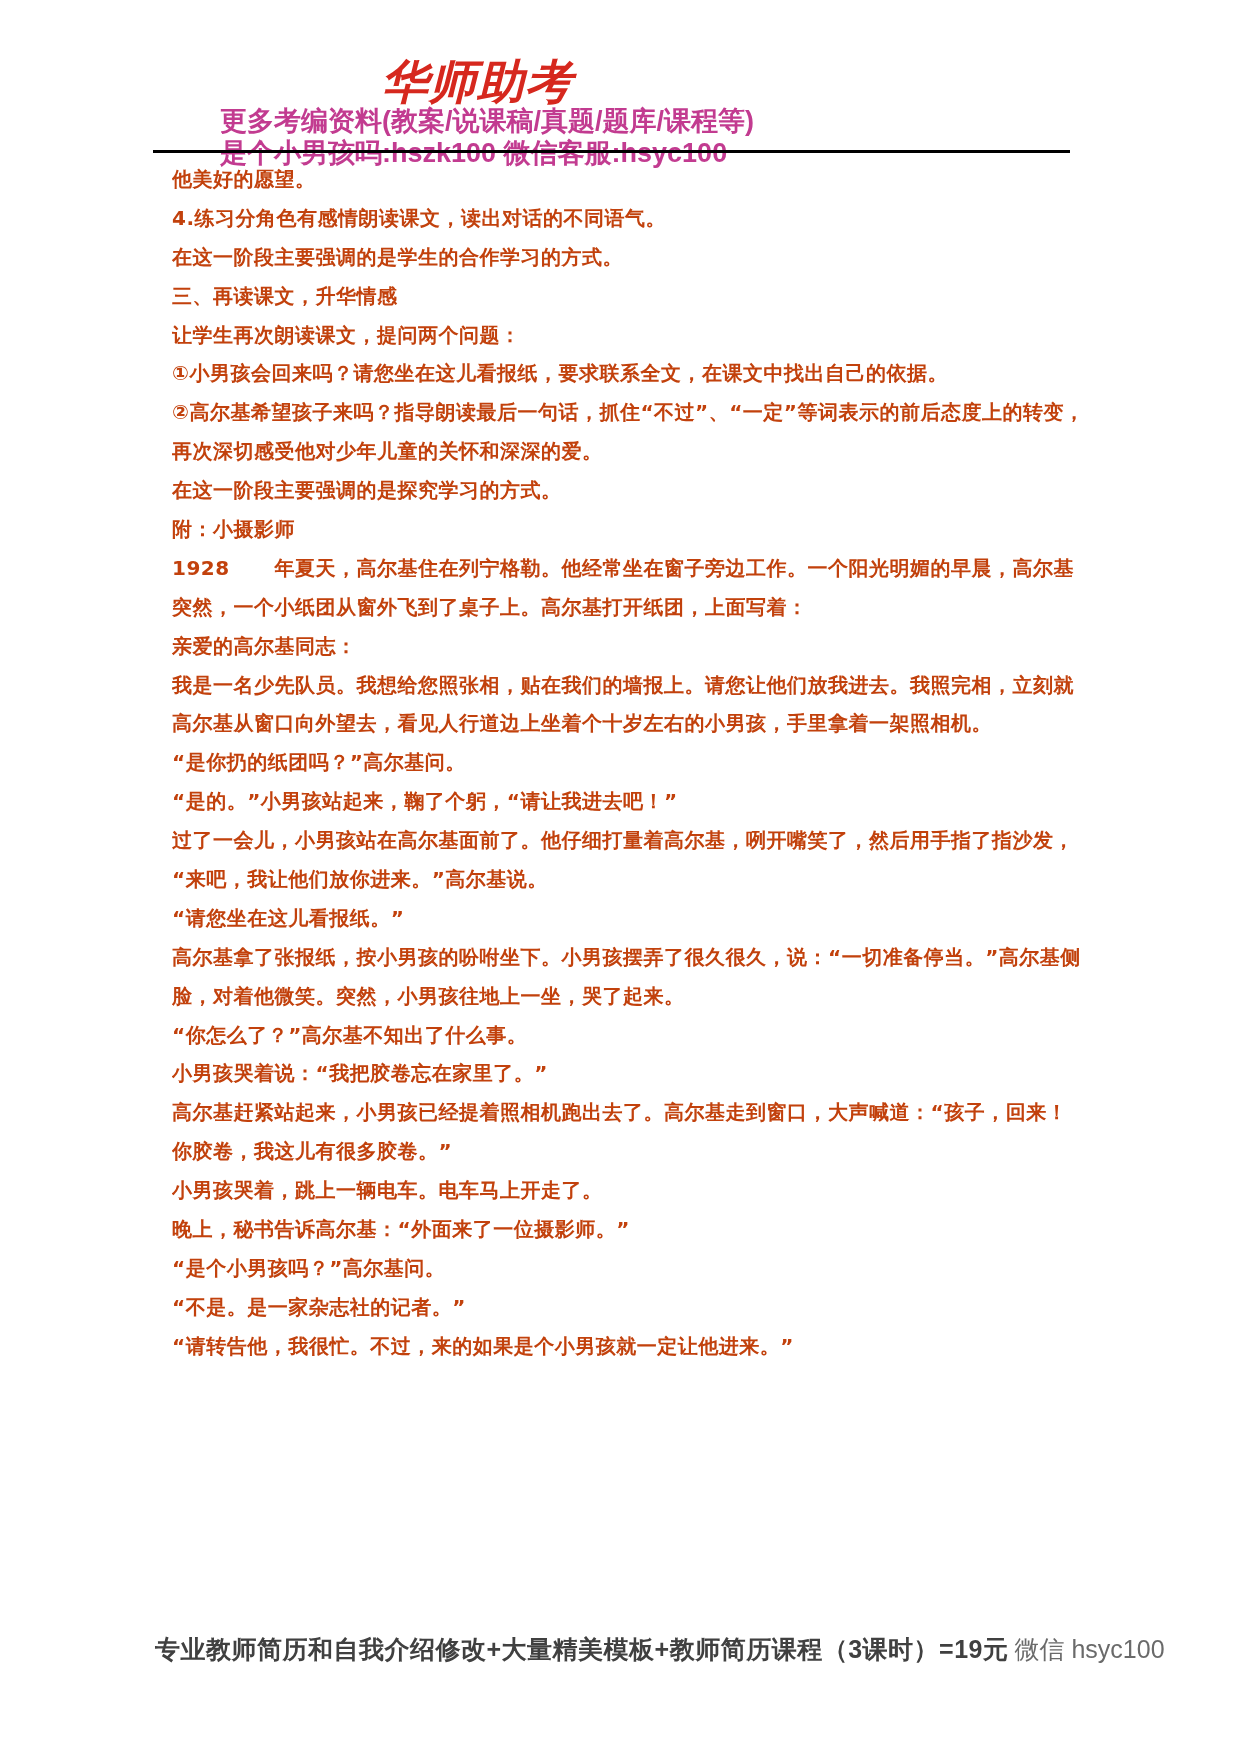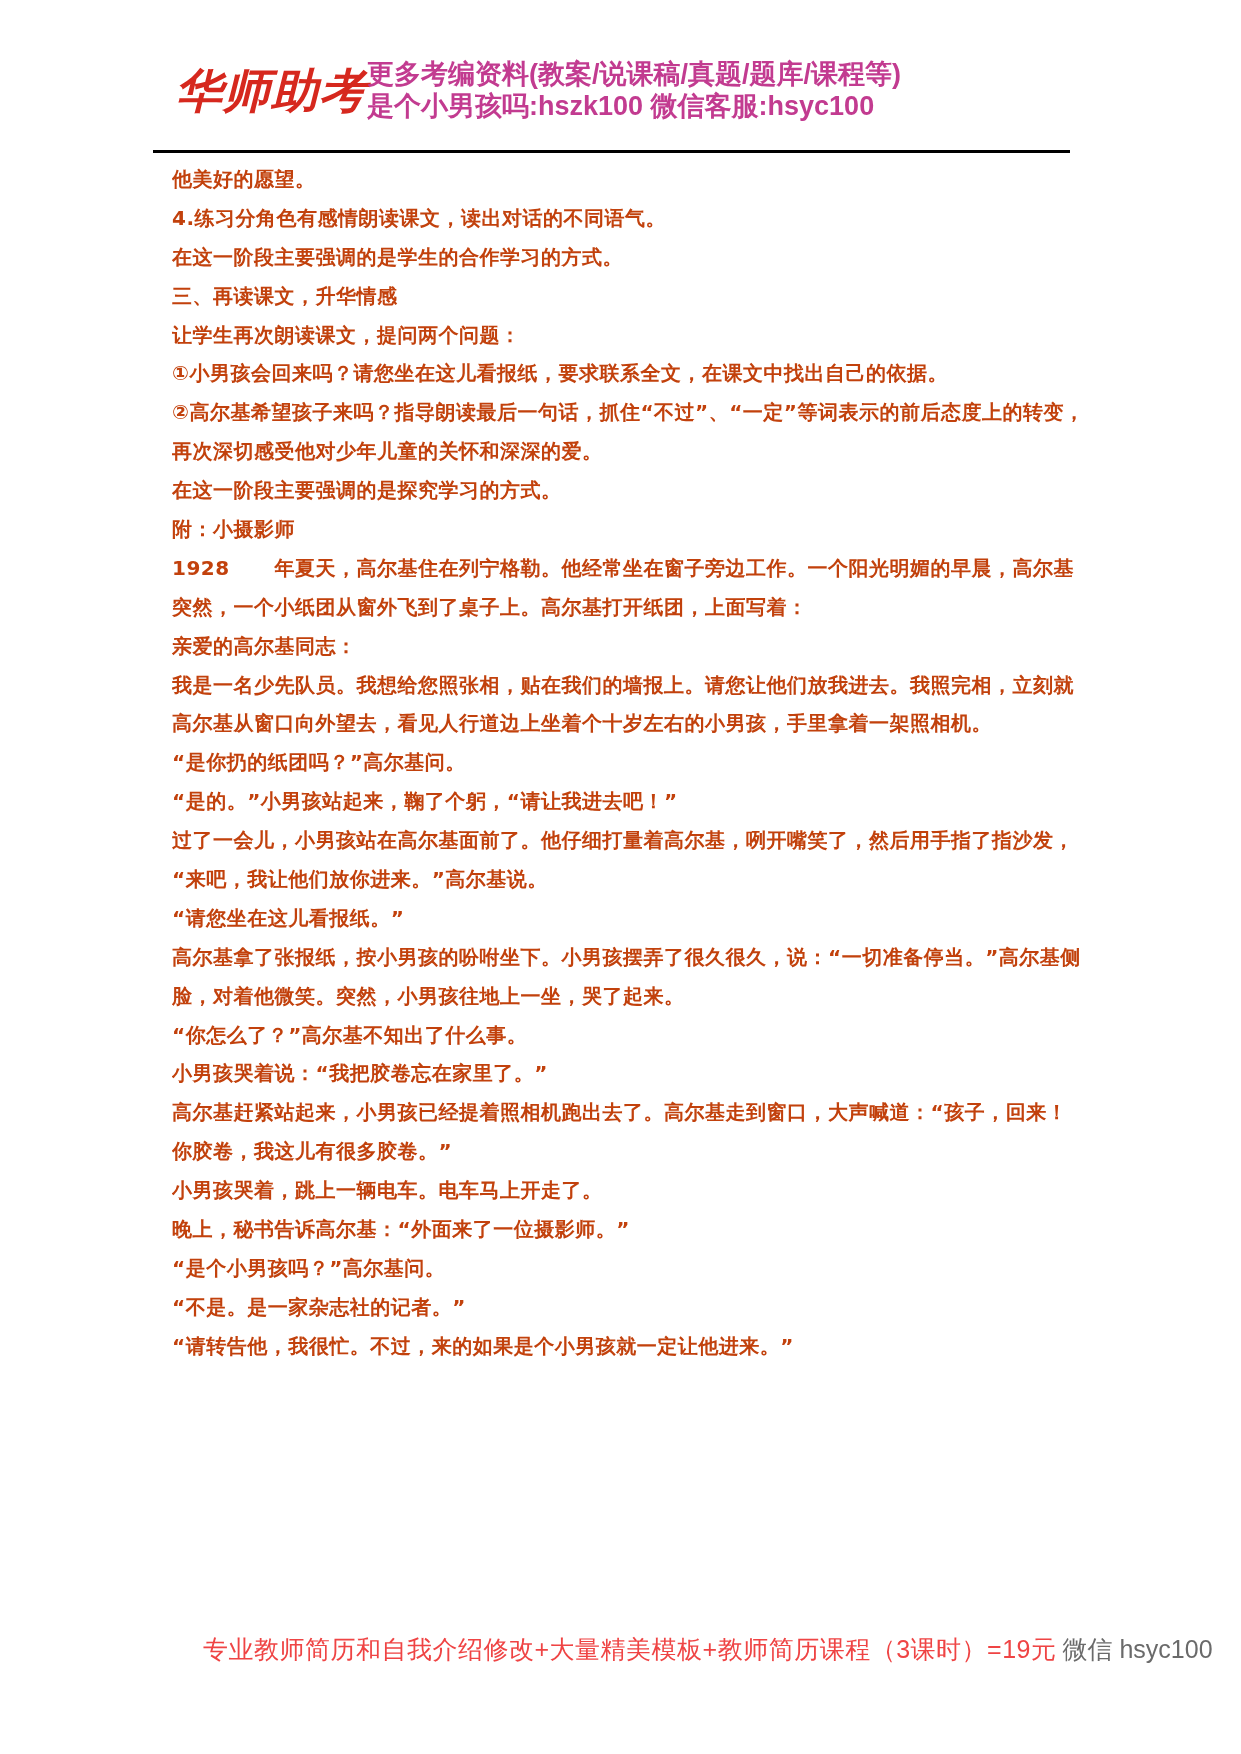--- a/index.html
+++ b/index.html
@@ -6,33 +6,33 @@
   .page {
     position: relative;
     width: 1241px;
     height: 1754px;
     margin: 0 auto;
     background: #ffffff;
     font-family: "Liberation Sans", sans-serif;
     overflow: hidden;
   }
   
-  .header { position: absolute; top: 58px; left: 175px; display: flex; align-items: center; }
+  .header { position: absolute; top: 58px; left: 200px; display: flex; align-items: center; flex-direction: column; }
   .logo {
     color: #d6281e;
     font-weight: 900;
     font-style: italic;
     font-size: 47px;
     letter-spacing: 1px;
     line-height: 1;
     font-family: "Liberation Sans", sans-serif;
     white-space: nowrap;
   }
   .header-text {
-    margin-left: 0;
+    margin-left: 20px;
     color: #c23b90;
     font-weight: 700;
     font-size: 27px;
     line-height: 32px;
     white-space: nowrap;
     font-family: "Liberation Sans", sans-serif;
   }
   .header-rule {
     position: absolute;
     top: 150px;
@@ -61,21 +61,21 @@
   }
   
   .footer {
     position: absolute;
     top: 1632px;
     left: 155px;
     white-space: nowrap;
     font-size: 25px;
     line-height: 34px;
   }
-  .footer-promo { color: #ef4444; font-weight: 400; letter-spacing: 0.5px; margin-left: 48px; }
+  .footer-promo { color: #404040; font-weight: 700; letter-spacing: 0.5px; }
   .footer-wechat { color: #6a6a6a; font-weight: 400; margin-left: 6px; }
 </style>
 </head>
 <body>
 
 <div class="page">
 
   <div class="header">
     <div class="logo">华师助考</div>
     <div class="header-text">

